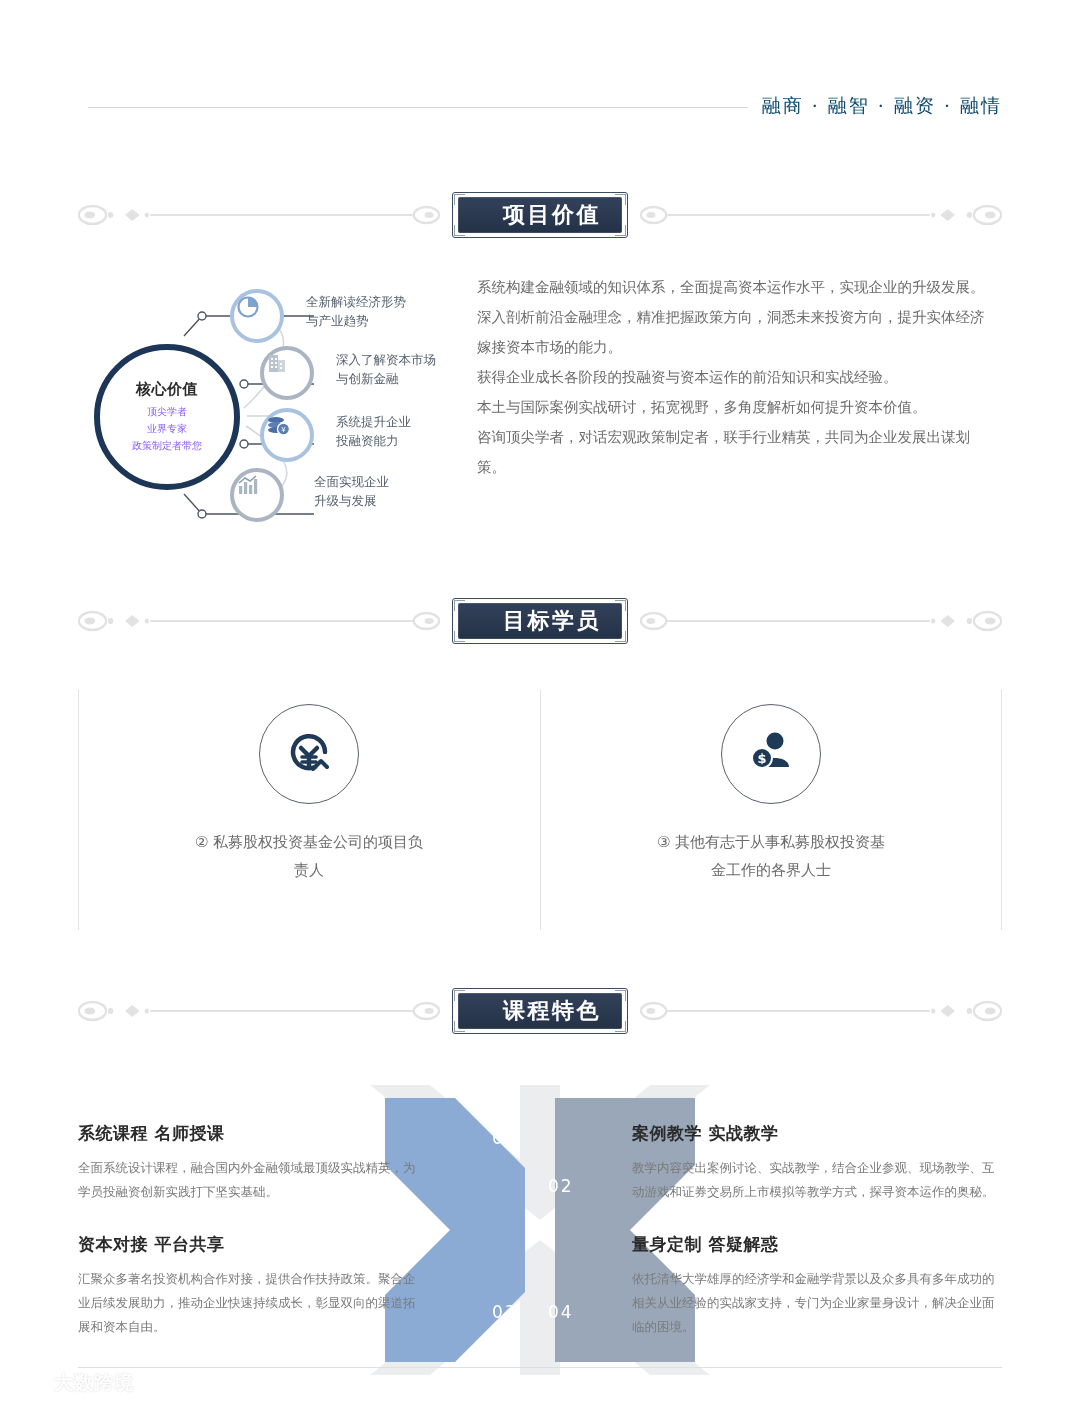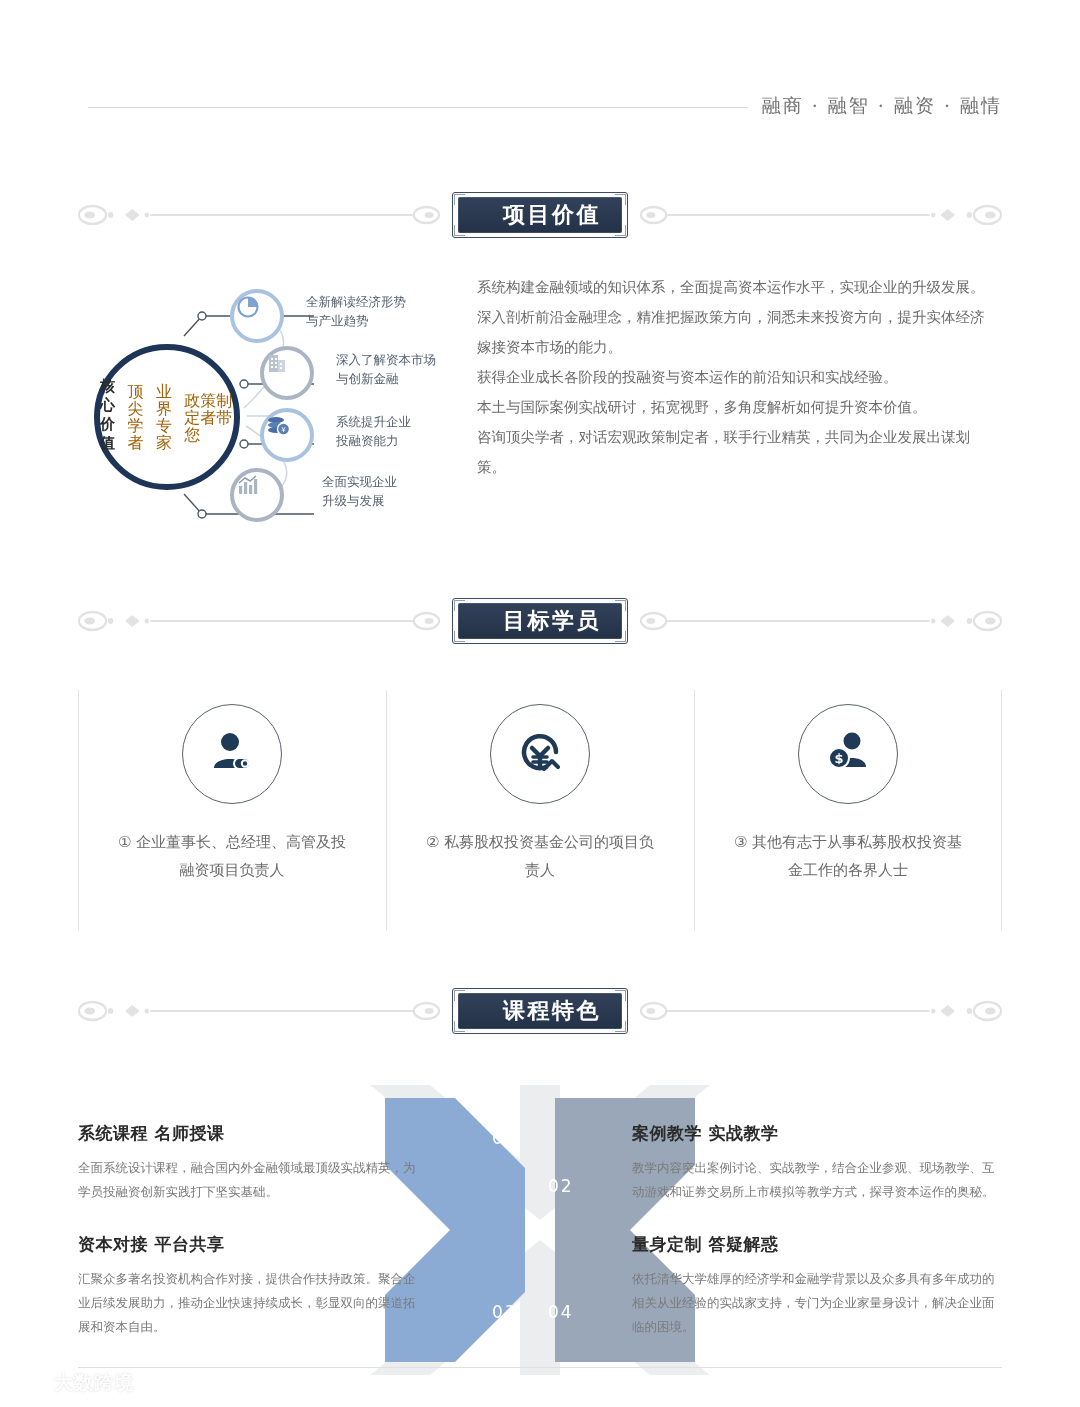--- a/index.html
+++ b/index.html
@@ -32,21 +32,21 @@
     height: 1px;
     background: #d8d8d8;
     margin-left: 88px;
     margin-right: 14px;
     position: relative;
     top: 1px;
   }
   .top-title {
     font-family: "DejaVu Serif", "Liberation Serif", serif;
     font-size: 19px;
-    color: #737373;
+    color: #0c4a6e;
     letter-spacing: 2px;
     white-space: nowrap;
   }
 
   
   .divider-row {
     position: absolute;
     left: 78px; right: 78px;
     height: 46px;
     display: flex;
@@ -110,30 +110,30 @@
   .diagram svg { position: absolute; left: 0; top: 0; }
 
   .core-circle {
     position: absolute;
     left: 10px; top: 78px;
     width: 146px; height: 146px;
     border-radius: 50%;
     border: 6px solid #1d3557;
     background: #fff;
     display: flex;
-    flex-direction: row;
+    flex-direction: column;
     align-items: center;
     justify-content: center;
     z-index: 3;
   }
   .core-title {
     font-size: 15px; font-weight: bold; color: #2b2b2b;
     letter-spacing: .5px; margin-bottom: 4px;
   }
-  .core-line { font-size: 16px; color: #a16207; line-height: 17px; }
+  .core-line { font-size: 10px; color: #8b5cf6; line-height: 17px; }
 
   .node {
     position: absolute;
     width: 54px; height: 54px;
     border-radius: 50%;
     border: 4px solid #a9c2e0;
     background: #fff;
     z-index: 3;
     display: flex; align-items: center; justify-content: center;
   }
@@ -395,21 +395,21 @@
         <span>
           <svg width="26" height="26" viewBox="0 0 26 26">
             <rect x="5" y="14" width="3.2" height="8" fill="#aab6c4"></rect>
             <rect x="10" y="10" width="3.2" height="12" fill="#aab6c4"></rect>
             <rect x="15" y="13" width="3.2" height="9" fill="#aab6c4"></rect>
             <rect x="20" y="7" width="3.2" height="15" fill="#aab6c4"></rect>
             <polyline points="5,11 11,6 16,9 22,4" fill="none" stroke="#8e9dae" stroke-width="1.5"></polyline>
           </svg>
         </span>
       </div>
-      <div class="node-label" style="left:238px; top:206px;">
+      <div class="node-label" style="left:230px; top:206px;">
         <div>全面实现企业</div>
         <div>升级与发展</div>
       </div>
     </div>
 
     <div class="value-text">
       <p>系统构建金融领域的知识体系，全面提高资本运作水平，实现企业的升级发展。</p>
       <p>深入剖析前沿金融理念，精准把握政策方向，洞悉未来投资方向，提升实体经济嫁接资本市场的能力。</p>
       <p>获得企业成长各阶段的投融资与资本运作的前沿知识和实战经验。</p>
       <p>本土与国际案例实战研讨，拓宽视野，多角度解析如何提升资本价值。</p>
@@ -450,33 +450,20 @@
         <circle cx="364" cy="12" r="3" fill="#e2e2e2"></circle>
         <ellipse cx="384" cy="12" rx="15" ry="9" fill="none" stroke="#e2e2e2" stroke-width="2.5"></ellipse>
         <ellipse cx="387" cy="12" rx="6" ry="3.5" fill="#e2e2e2"></ellipse>
       </svg>
     </div>
   </div>
 
   <div class="students-left-rule"></div>
   <div class="students">
 
-    <div class="student-col">
-      <div class="student-icon">
-        <span>
-          <svg width="54" height="54" viewBox="0 0 54 54">
-            <circle cx="25" cy="17" r="9" fill="#1f3a57"></circle>
-            <path d="M9 43 C9 31, 41 31, 41 43 Z" fill="#1f3a57"></path>
-            <rect x="29" y="33" width="16" height="11" rx="5.5" fill="#1f3a57" stroke="#fff" stroke-width="2"></rect>
-            <circle cx="40" cy="38.5" r="3.2" fill="none" stroke="#fff" stroke-width="2"></circle>
-          </svg>
-        </span>
-      </div>
-      <div class="student-label">① 企业董事长、总经理、高管及投融资项目负责人</div>
-    </div>
 
     <div class="student-col">
       <div class="student-icon">
         <span>
           <svg width="54" height="54" viewBox="0 0 54 54">
             <path d="M43 27 A16 16 0 1 0 33 42" fill="none" stroke="#1f3a57" stroke-width="4.5" stroke-linecap="round"></path>
             <path d="M19 23 L27 31 L35 23" fill="none" stroke="#1f3a57" stroke-width="4.5" stroke-linecap="round" stroke-linejoin="round"></path>
             <line x1="27" y1="31" x2="27" y2="41" stroke="#1f3a57" stroke-width="4.5" stroke-linecap="round"></line>
             <line x1="20" y1="32" x2="34" y2="32" stroke="#1f3a57" stroke-width="3.6" stroke-linecap="round"></line>
             <line x1="20" y1="37" x2="34" y2="37" stroke="#1f3a57" stroke-width="3.6" stroke-linecap="round"></line>

